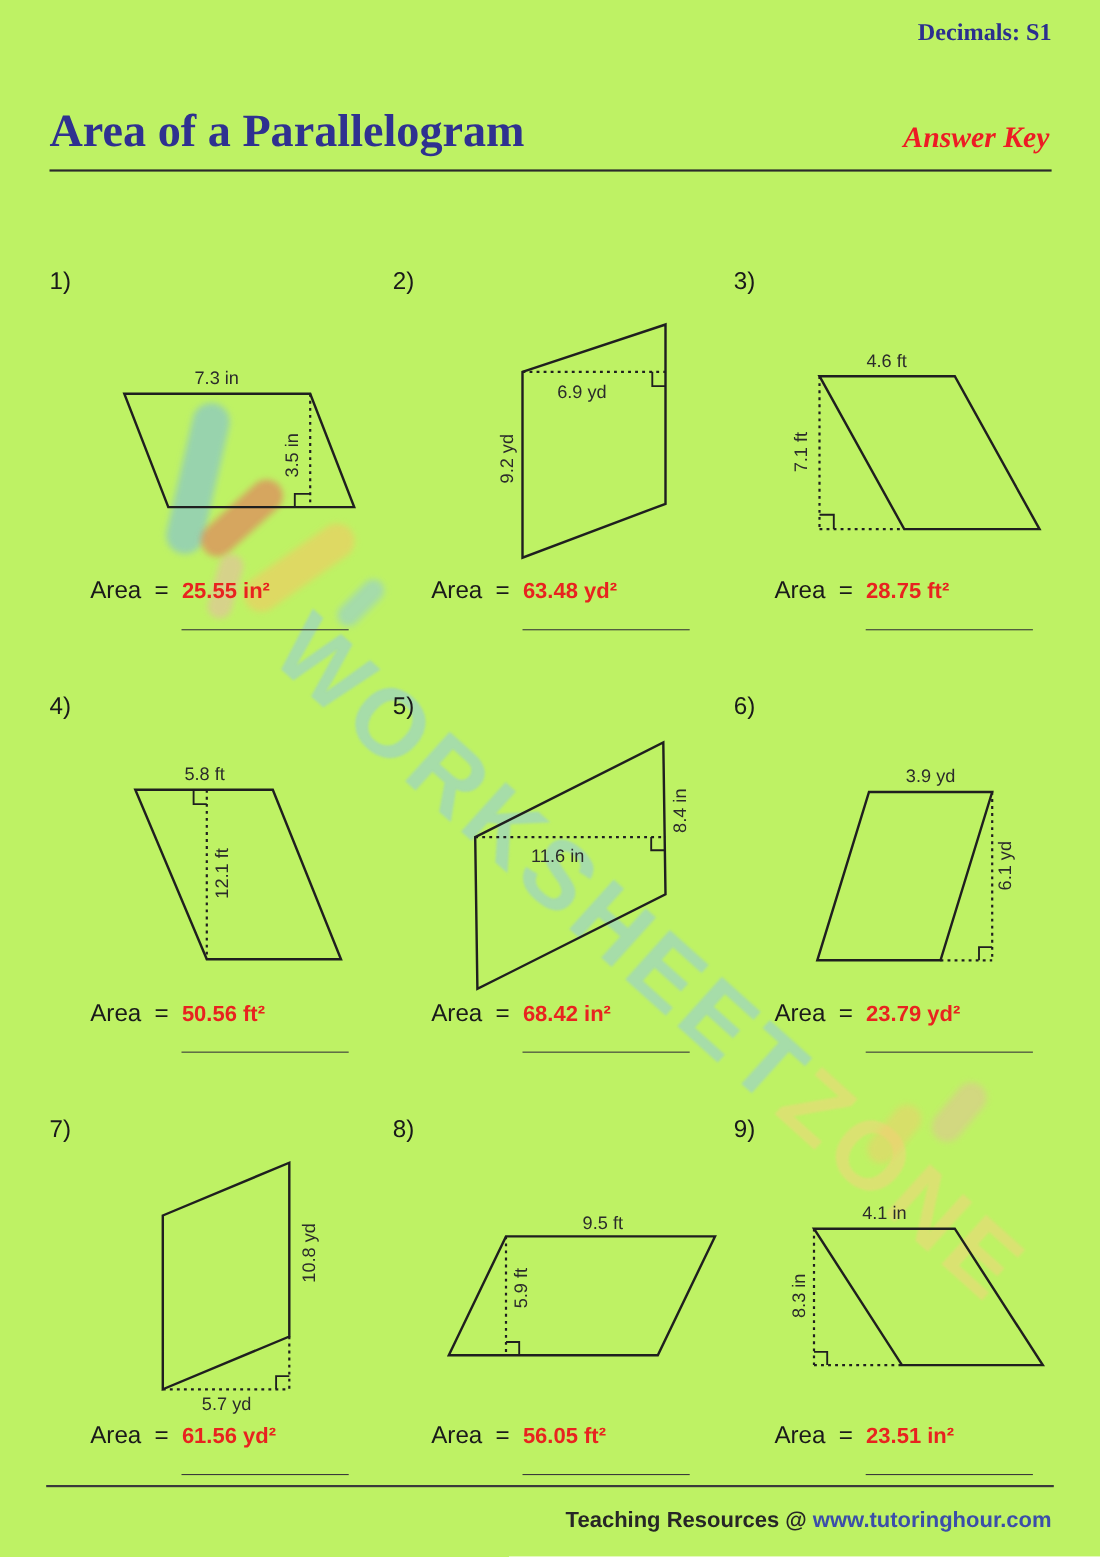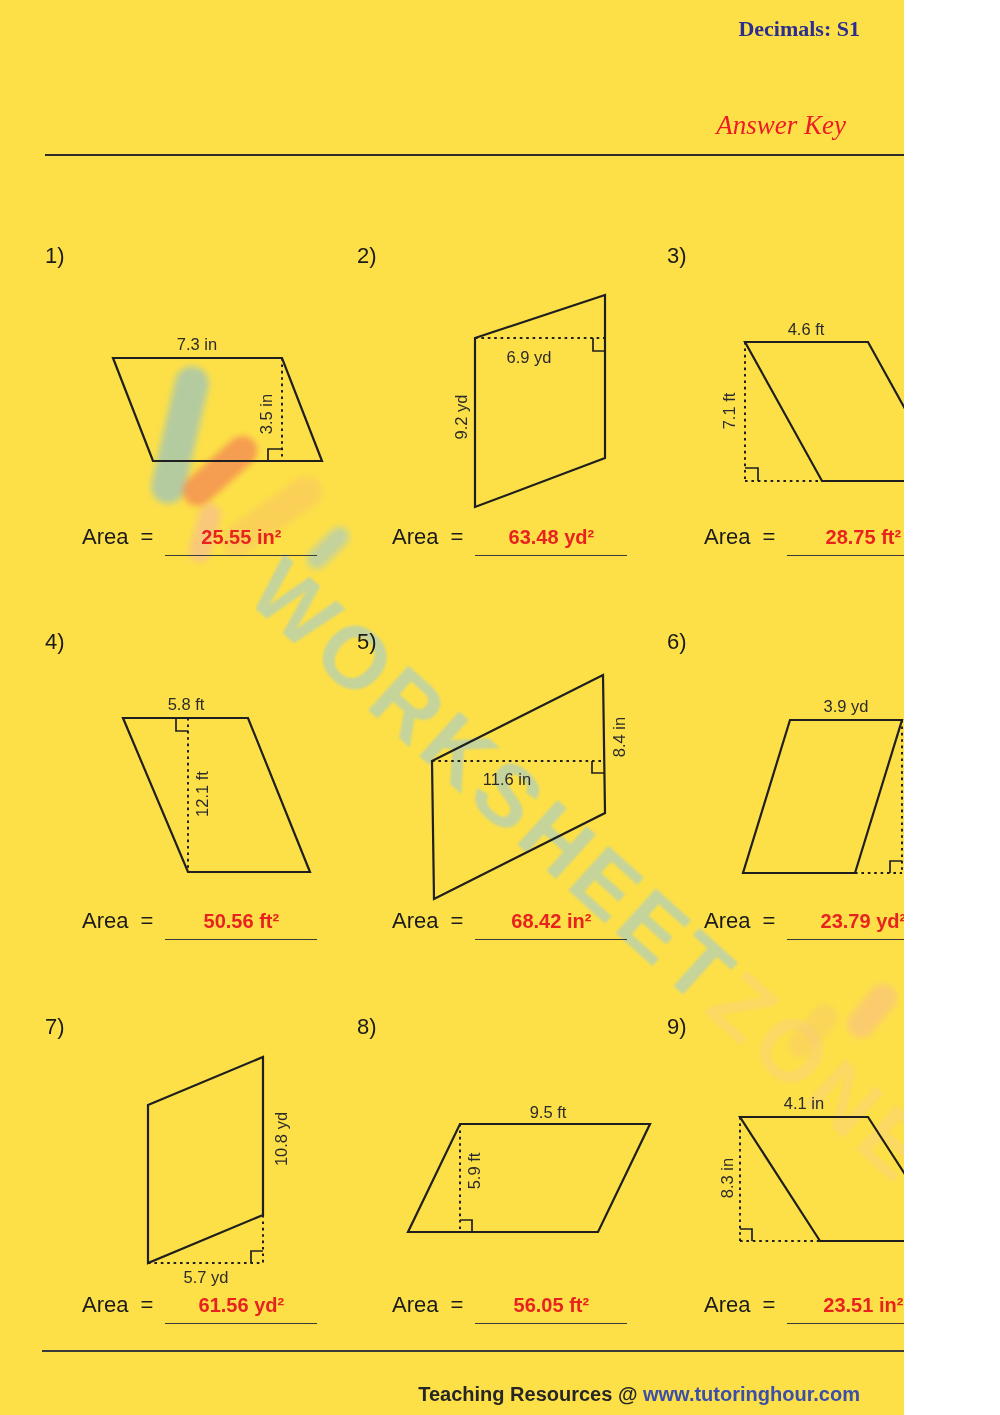--- a/index.html
+++ b/index.html
@@ -1,17 +1,17 @@
 <!DOCTYPE html>
 <html><head>
 <meta charset="utf-8">
 <style>
   html,body { margin:0; padding:0; background:#ffffff; }
   .page {
-    position:relative; width:904px; height:1415px; background:#fde047;
+    position:relative; width:1000px; height:1415px; background:#bef264;
     overflow:hidden; font-family:"Liberation Sans", sans-serif; color:#1a1a1a;
   }
 
   
   .wm-layer { position:absolute; inset:0; z-index:0; }
   .wm-text {
     position:absolute; left:298px; top:538px;
     transform:rotate(42deg); transform-origin:0 0;
     font-size:88px; font-weight:bold; letter-spacing:5px; white-space:nowrap;
     filter:blur(1px);
@@ -25,22 +25,22 @@
     position:absolute; top:16px; right:44px;
     font-family:"Liberation Serif", serif; font-weight:bold;
     font-size:22px; color:#2c2f8e; z-index:2;
   }
   .page-title {
     position:absolute; left:45px; top:96px; margin:0;
     font-family:"Liberation Serif", serif; font-weight:bold;
     font-size:42px; color:#2f3190; z-index:2;
   }
   .answer-key {
-    position:absolute; right:58px; top:110px;
-    font-family:cursive; font-style:italic; font-weight:normal;
+    position:absolute; right:46px; top:110px;
+    font-family:cursive; font-style:italic; font-weight:bold;
     font-size:27px; color:#ed1c24; z-index:2;
   }
   .title-rule { position:absolute; left:45px; width:911px; top:154px; height:2.2px; background:#2b2b2b; z-index:2; }
   .instruction {
     position:absolute; left:45px; top:170px;
     font-family:"DejaVu Serif", serif; font-size:25px; color:#161616; z-index:2;
   }
 
   
   .figures { position:absolute; left:0; top:0; width:1000px; height:1415px; z-index:1; }
@@ -50,46 +50,47 @@
   .dim { font-family:"Liberation Sans", sans-serif; font-size:16.5px; fill:#2b2b2b; }
 
   .prob-num { position:absolute; font-size:22px; color:#1a1a1a; z-index:2; }
 
   .area-row {
     position:absolute; display:flex; align-items:baseline; gap:12px;
     font-size:22px; color:#1a1a1a; z-index:2;
   }
   .answer-line {
     display:inline-block; width:152px; border-bottom:1.8px solid #3a3a3a;
-    text-align:center; padding-bottom:5px;
+    padding-bottom:22px;
   }
   .answer { color:#e8231f; font-weight:bold; font-size:20px; }
 
   
   .footer-rule { position:absolute; left:42px; width:916px; top:1350px; height:2.4px; background:#3a3a3a; z-index:2; }
-  .footer-text { position:absolute; right:44px; top:1371px; font-size:20px; font-weight:bold; color:#262626; z-index:2;margin-top:12px; }
+  .footer-text { position:absolute; right:44px; top:1371px; font-size:20px; font-weight:bold; color:#262626; z-index:2; }
   .footer-link { color:#3b4ea9; text-decoration:none; }
 </style>
 </head>
 <body>
 
 <div class="page">
 
   <div class="wm-layer">
     <div class="wm-text"><span class="wm-p1">WORKSHEET</span><span class="wm-p2">ZONE</span></div>
     <div class="capsule" style="left:163px;top:365px;width:34px;height:140px;background:rgba(120,185,233,0.55);transform:rotate(13deg);"></div>
     <div class="capsule" style="left:205px;top:426px;width:30px;height:90px;background:rgba(238,90,90,0.50);transform:rotate(48deg);"></div>
     <div class="capsule" style="left:256px;top:458px;width:32px;height:116px;background:rgba(247,197,98,0.55);transform:rotate(55deg);"></div>
     <div class="capsule" style="left:194px;top:503px;width:22px;height:60px;background:rgba(244,170,185,0.45);transform:rotate(16deg);"></div>
     <div class="capsule" style="left:318px;top:522px;width:20px;height:52px;background:rgba(140,198,240,0.50);transform:rotate(45deg);"></div>
     <div class="capsule" style="left:800px;top:1000px;width:26px;height:62px;background:rgba(247,200,110,0.45);transform:rotate(40deg);"></div>
     <div class="capsule" style="left:858px;top:980px;width:28px;height:62px;background:rgba(246,166,180,0.35);transform:rotate(40deg);"></div>
   </div>
 
   <div class="level-tag">Decimals: S1</div>
+  <h1 class="page-title">Area of a Parallelogram</h1>
   <div class="answer-key">Answer Key</div>
   <div class="title-rule"></div>
 
   <div class="prob-num" style="left:45px;top:243px">1)</div>
   <div class="prob-num" style="left:357px;top:243px">2)</div>
   <div class="prob-num" style="left:667px;top:243px">3)</div>
   <div class="prob-num" style="left:45px;top:629px">4)</div>
   <div class="prob-num" style="left:357px;top:629px">5)</div>
   <div class="prob-num" style="left:667px;top:629px">6)</div>
   <div class="prob-num" style="left:45px;top:1014px">7)</div>

